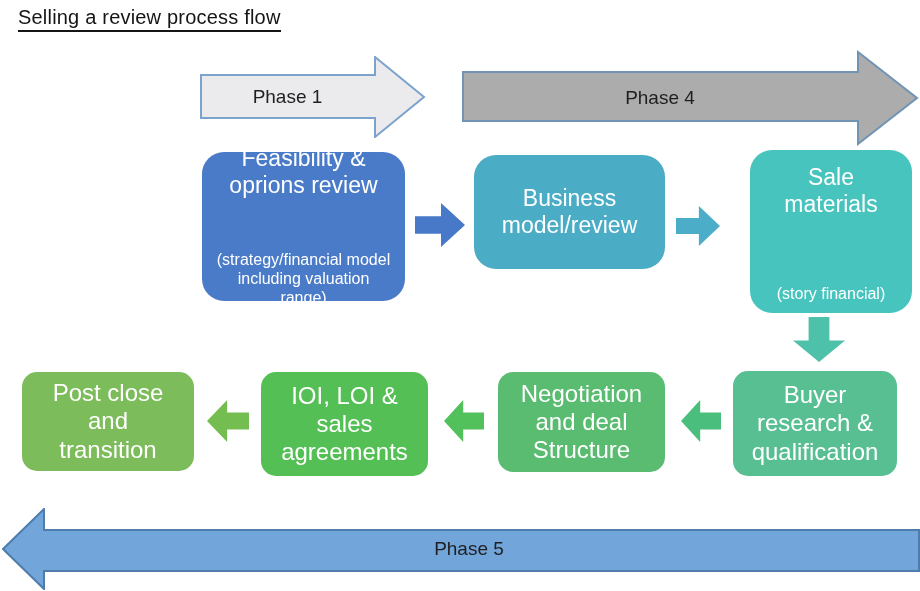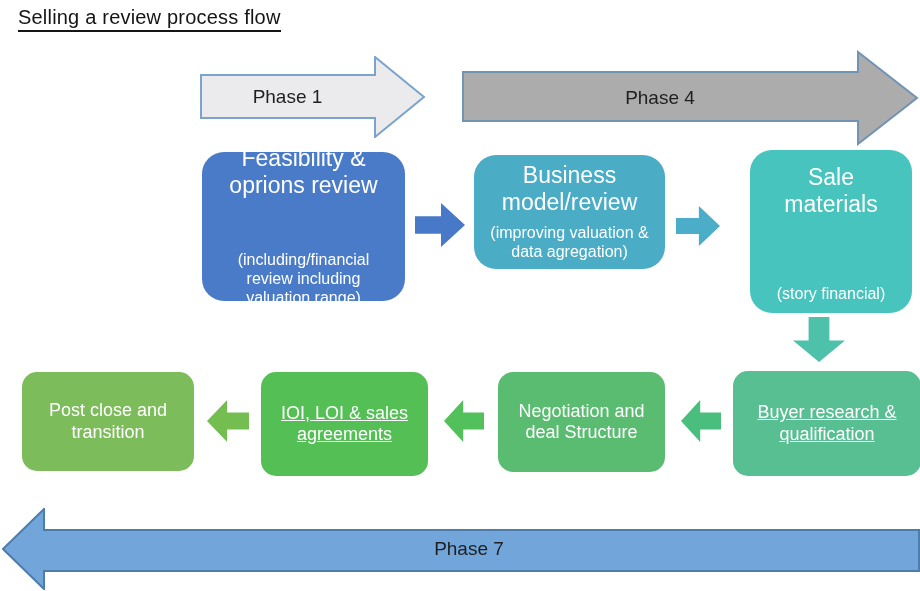--- a/index.html
+++ b/index.html
@@ -18,28 +18,28 @@
     position:absolute;top:0;height:100%;display:flex;align-items:center;justify-content:center;
     font-size:19px;color:#1f1f1f;
   }
   .step{
     position:absolute;color:#ffffff;text-align:center;
     display:flex;flex-direction:column;align-items:center;justify-content:center;
     box-sizing:border-box;
   }
   .step-main{font-size:23px;line-height:1.16;}
   .step-sub{font-size:16px;line-height:1.18;margin-top:9px;}
-  .step-single{font-size:18px;line-height:1.18;}
+  .step-single{font-size:24px;line-height:1.18;}
   #box-feasibility{left:202px;top:152px;width:203px;height:149px;border-radius:22px;padding:0 12px;gap:44px;}
   #box-business{left:474px;top:155px;width:191px;height:114px;border-radius:22px;padding:0 13px;}
   #box-sale{left:734px;top:150px;width:162px;height:163px;border-radius:22px;padding:14px 10px 8px;justify-content:flex-start;margin-left:16px;}
   #box-sale .step-sub{position:absolute;bottom:9px;left:0;right:0;margin-top:0;}
-  #box-buyer{left:733px;top:371px;width:188px;height:105px;border-radius:15px;padding:0 16px;text-decoration:underline;}
+  #box-buyer{left:733px;top:371px;width:164px;height:105px;border-radius:15px;padding:0 16px;}
   #box-negotiation{left:498px;top:372px;width:167px;height:100px;border-radius:15px;padding:0 12px;}
-  #box-ioi{left:261px;top:372px;width:167px;height:104px;border-radius:15px;padding:12px 12px;text-decoration:underline;}
+  #box-ioi{left:261px;top:372px;width:167px;height:104px;border-radius:15px;padding:12px 12px;}
   #box-post{left:22px;top:372px;width:172px;height:99px;border-radius:15px;padding:0 20px;}
   .conn{position:absolute;}
   .arrow-right{clip-path:polygon(0 30%,52% 30%,52% 0,100% 50%,52% 100%,52% 70%,0 70%);}
   .arrow-down{clip-path:polygon(30% 0,70% 0,70% 52%,100% 52%,50% 100%,0 52%,30% 52%);}
   .arrow-left{clip-path:polygon(100% 30%,48% 30%,48% 0,0 50%,48% 100%,48% 70%,100% 70%);}
   #arr-1{left:415px;top:203px;width:50px;height:44px;}
   #arr-2{left:676px;top:206px;width:44px;height:40px;}
   #arr-3{left:793px;top:317px;width:52px;height:45px;}
   #arr-4{left:681px;top:400px;width:40px;height:42px;}
   #arr-5{left:444px;top:400px;width:40px;height:42px;}
@@ -61,28 +61,27 @@
 
   <div class="phase" style="left:462px;top:50px;width:458px;height:96px;">
     <svg width="458" height="96" viewBox="0 0 458 96">
       <polygon points="1,22 396,22 396,2 455,48 396,94 396,71 1,71" stroke-width="2" fill="#acacac" stroke="#7193b4"></polygon>
     </svg>
     <div class="phase-label" style="left:0;width:396px;">Phase 4</div>
   </div>
 
   <div class="step" id="box-feasibility" style="background: rgb(74, 123, 200);">
     <div class="step-main">Feasibility &amp; oprions review</div>
-    <div class="step-sub">(including/financial review including valuation range)</div>
+    <div class="step-sub">(strategy/financial model including valuation range)</div>
   </div>
 
   <div class="conn arrow-right" id="arr-1" style="background: rgb(72, 120, 200);"></div>
 
   <div class="step" id="box-business" style="background: rgb(75, 172, 198);">
     <div class="step-main">Business model/review</div>
-    <div class="step-sub">(improving valuation &amp; data agregation)</div>
   </div>
 
   <div class="conn arrow-right" id="arr-2" style="background: rgb(75, 173, 199);"></div>
 
   <div class="step" id="box-sale" style="background: rgb(71, 196, 189);">
     <div class="step-main">Sale materials</div>
     <div class="step-sub">(story financial)</div>
   </div>
 
   <div class="conn arrow-down" id="arr-3" style="background: rgb(78, 193, 171);"></div>
@@ -106,16 +105,16 @@
   <div class="conn arrow-left" id="arr-6" style="background: rgb(116, 189, 80);"></div>
 
   <div class="step" id="box-post" style="background: rgb(125, 188, 90);">
     <div class="step-single">Post close and transition</div>
   </div>
 
   <div class="phase" style="left:2px;top:508px;width:918px;height:82px;">
     <svg width="918" height="82" viewBox="0 0 918 82">
       <polygon points="1,41 42,1 42,22 917,22 917,63 42,63 42,81" stroke-width="2" fill="#72a6da" stroke="#4e7cab"></polygon>
     </svg>
-    <div class="phase-label" style="left:42px;width:850px;">Phase 7</div>
+    <div class="phase-label" style="left:42px;width:850px;">Phase 5</div>
   </div>
 
 </div>
 
 </body></html>

